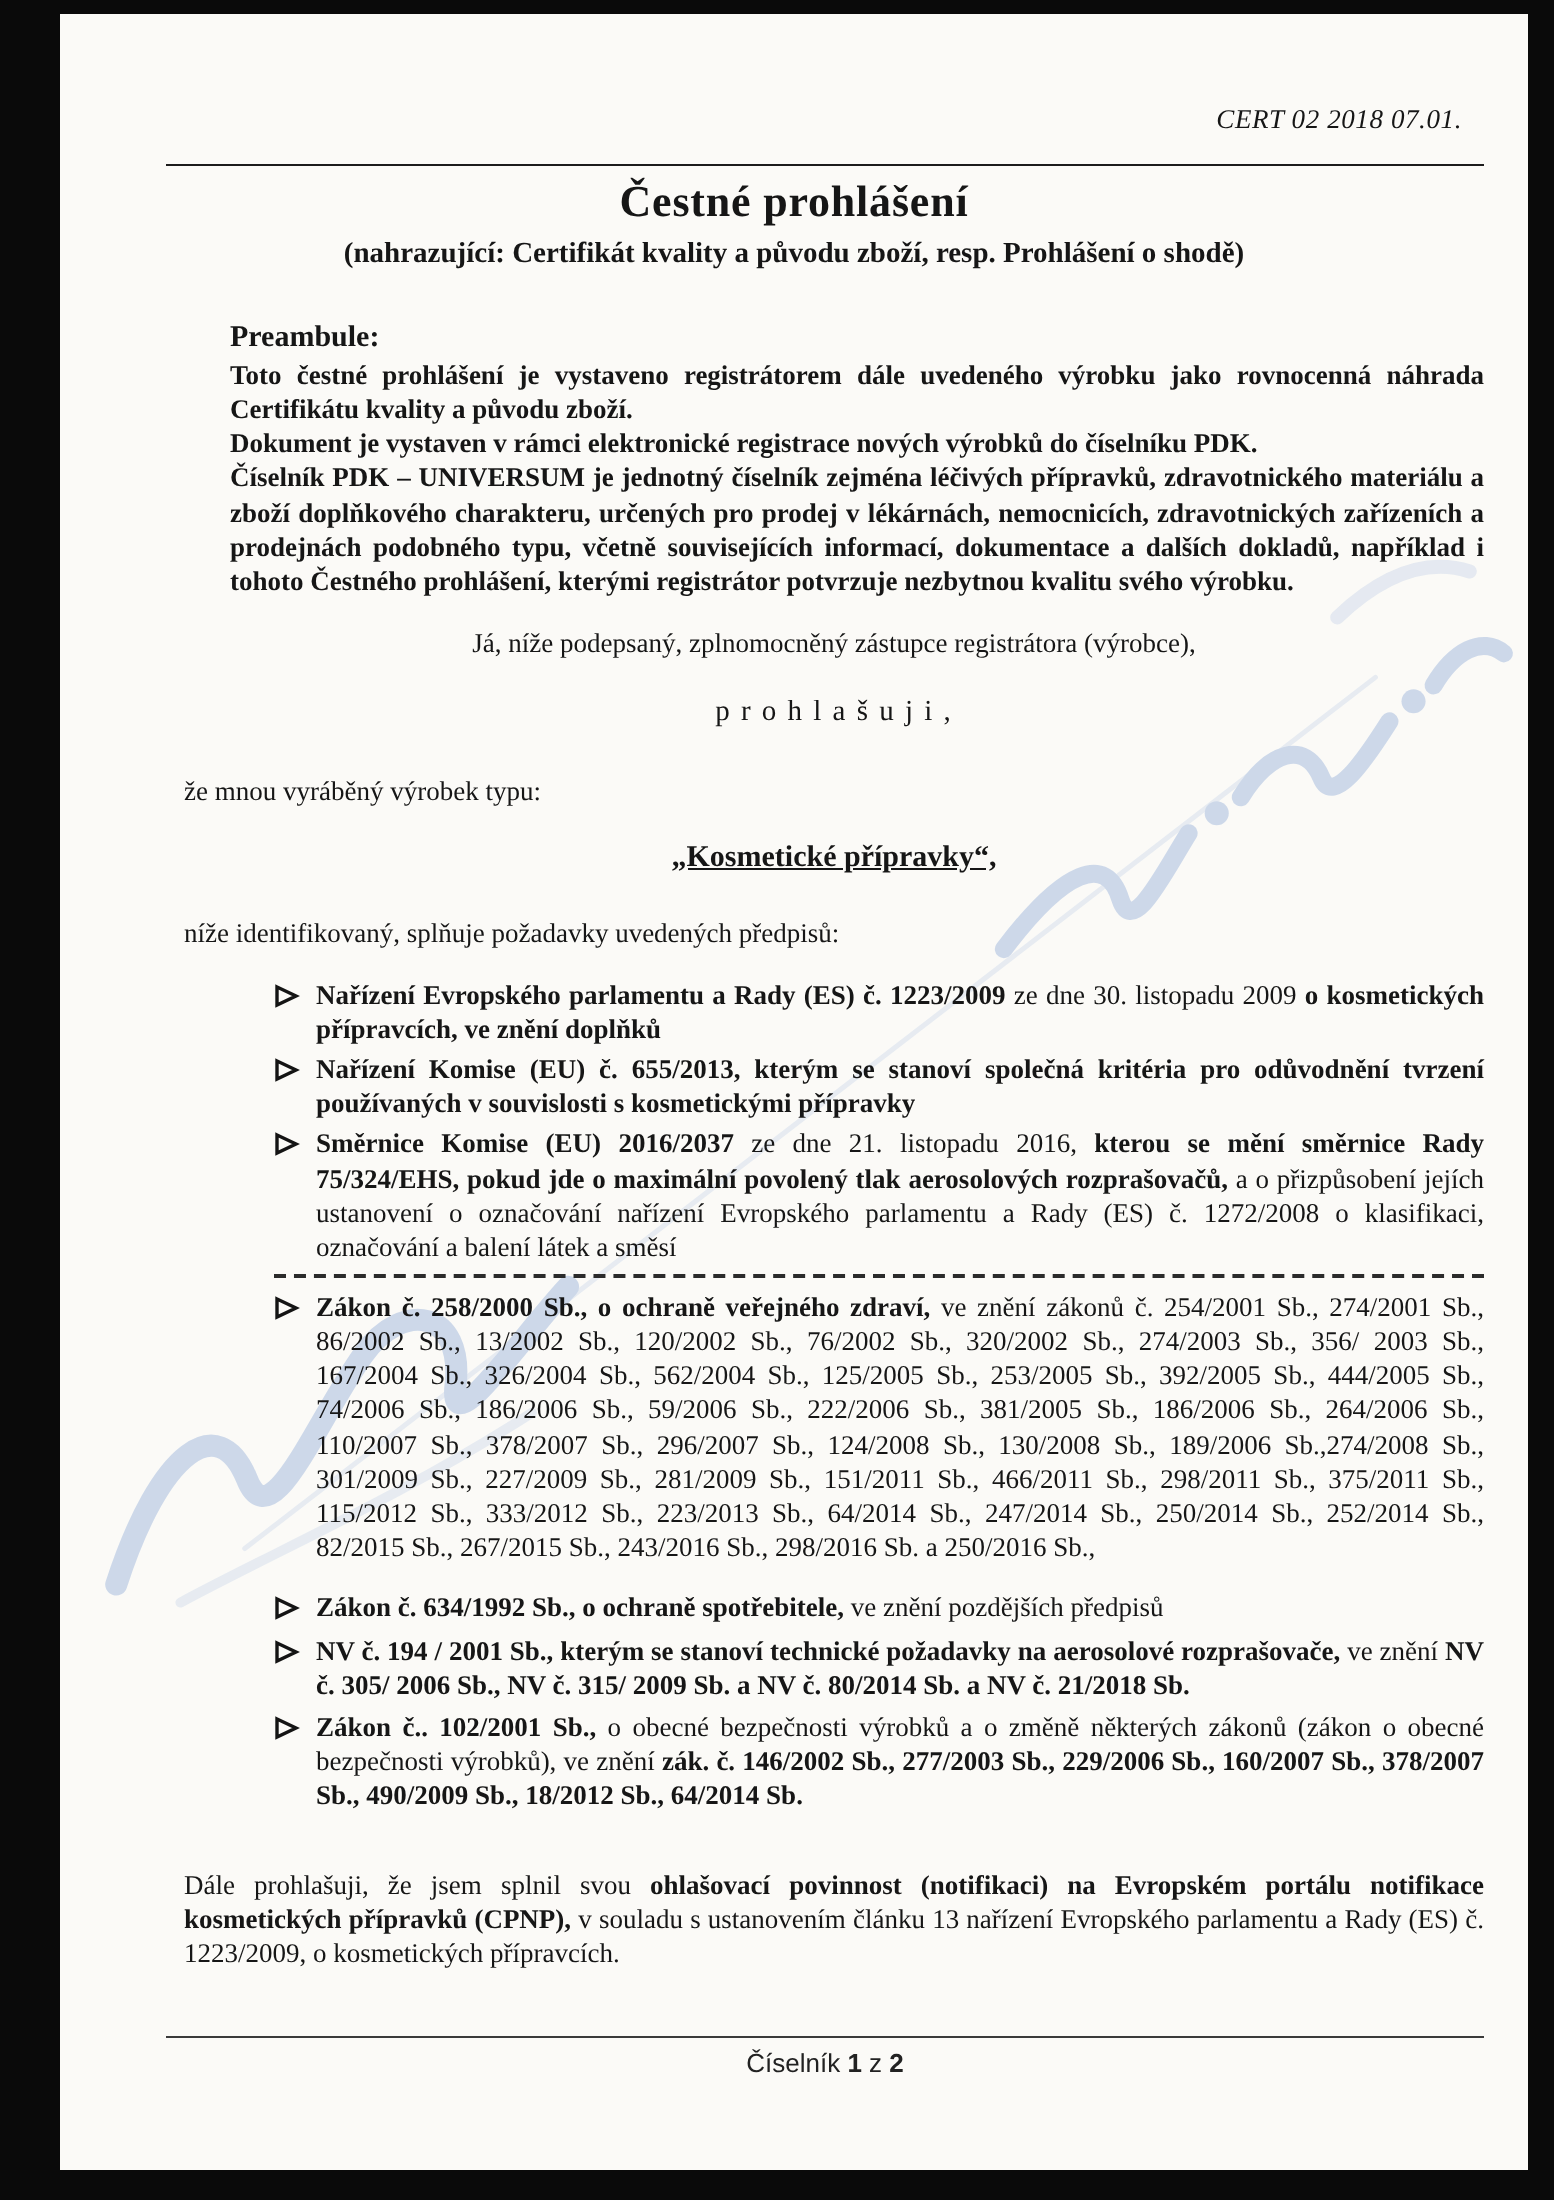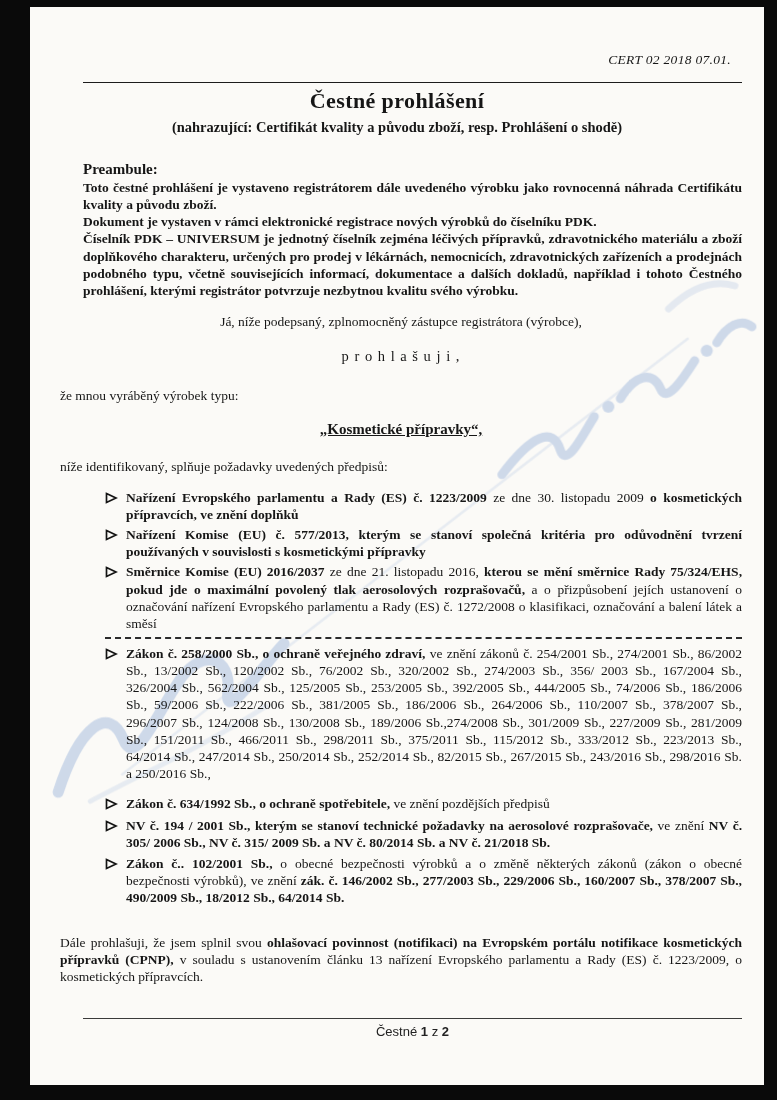--- a/index.html
+++ b/index.html
@@ -13,21 +13,21 @@
   .layer { position:relative; z-index:2; }
   .doc-code {
     margin-top:45px; text-align:right; padding-right:33px;
     font-style:italic; font-size:13.5px; letter-spacing:.3px;
   }
   .top-rule { margin:14px 22px 0 53px; border-top:1.6px solid #1c1c1c; }
   .title {
     margin-top:5px; text-align:center; font-size:22px; font-weight:bold; letter-spacing:.4px;
   }
   .subtitle { margin-top:5px; text-align:center; font-size:14.5px; font-weight:bold; }
-  .content { padding:0 22px 0 30px; font-size:13.5px; line-height:1.27; }
+  .content { padding:0 22px 0 30px; font-size:13.5px; line-height:1.27;margin-left:32px; }
   .preamble-wrap { margin-left:23px; }
   .preamble-heading { margin-top:24px; font-size:15px; font-weight:bold; }
   .preamble-wrap p { font-weight:bold; text-align:justify; }
   .center { text-align:center; }
   .intro { margin-top:14px; }
   .verb { margin-top:17px; font-weight:normal; font-size:14.5px; letter-spacing:1px; }
   .lead { margin-top:21px; }
   .product { margin-top:16px; font-weight:bold; font-size:15px; }
   .product span, .product { text-decoration:underline; }
   .req-lead { margin-top:19px; }
@@ -89,21 +89,21 @@
           <div class="bullet-item">
             <span class="bullet-marker"><svg width="13" height="12" viewBox="0 0 13 12">
                 <path d="M1.5 1.5 L11 6 L1.5 10.5 Z" fill="none" stroke="#141414" stroke-width="1.7"></path>
               </svg></span>
             <span class="bullet-text"><span class="b">Nařízení Evropského parlamentu a Rady (ES) č. 1223/2009</span><span> ze dne 30. listopadu 2009 </span><span class="b">o kosmetických přípravcích, ve znění doplňků</span></span>
           </div>
           <div class="bullet-item">
             <span class="bullet-marker"><svg width="13" height="12" viewBox="0 0 13 12">
                 <path d="M1.5 1.5 L11 6 L1.5 10.5 Z" fill="none" stroke="#141414" stroke-width="1.7"></path>
               </svg></span>
-            <span class="bullet-text"><span class="b">Nařízení Komise (EU) č. 577/2013, kterým se stanoví společná kritéria pro odůvodnění tvrzení používaných v souvislosti s kosmetickými přípravky</span></span>
+            <span class="bullet-text"><span class="b">Nařízení Komise (EU) č. 655/2013, kterým se stanoví společná kritéria pro odůvodnění tvrzení používaných v souvislosti s kosmetickými přípravky</span></span>
           </div>
           <div class="bullet-item">
             <span class="bullet-marker"><svg width="13" height="12" viewBox="0 0 13 12">
                 <path d="M1.5 1.5 L11 6 L1.5 10.5 Z" fill="none" stroke="#141414" stroke-width="1.7"></path>
               </svg></span>
             <span class="bullet-text"><span class="b">Směrnice Komise (EU) 2016/2037</span><span> ze dne 21. listopadu 2016, </span><span class="b">kterou se mění směrnice Rady 75/324/EHS, pokud jde o maximální povolený tlak aerosolových rozprašovačů,</span><span> a o přizpůsobení jejích ustanovení o označování nařízení Evropského parlamentu a Rady (ES) č. 1272/2008 o klasifikaci, označování a balení látek a směsí</span></span>
           </div>
         </div>
 
       <div class="dashed-sep"></div>
@@ -136,15 +136,15 @@
               </svg></span>
             <span class="bullet-text"><span class="b">Zákon č.. 102/2001 Sb.,</span><span> o obecné bezpečnosti výrobků a o změně některých zákonů (zákon o obecné bezpečnosti výrobků), ve znění </span><span class="b">zák. č. 146/2002 Sb., 277/2003 Sb., 229/2006 Sb., 160/2007 Sb., 378/2007 Sb., 490/2009 Sb., 18/2012 Sb., 64/2014 Sb.</span></span>
           </div>
         </div>
 
       <p class="closing"><span>Dále prohlašuji, že jsem splnil svou </span><span class="b">ohlašovací povinnost (notifikaci) na Evropském portálu notifikace kosmetických přípravků (CPNP),</span><span> v souladu s ustanovením článku 13 nařízení Evropského parlamentu a Rady (ES) č. 1223/2009, o kosmetických přípravcích.</span></p>
     </div>
   </div>
 
   <div class="footer">
-    <span><span>Čestné </span><span class="b">1</span><span> z </span><span class="b">2</span></span>
+    <span><span>Číselník </span><span class="b">1</span><span> z </span><span class="b">2</span></span>
   </div>
 </div>
 
 </body></html>

